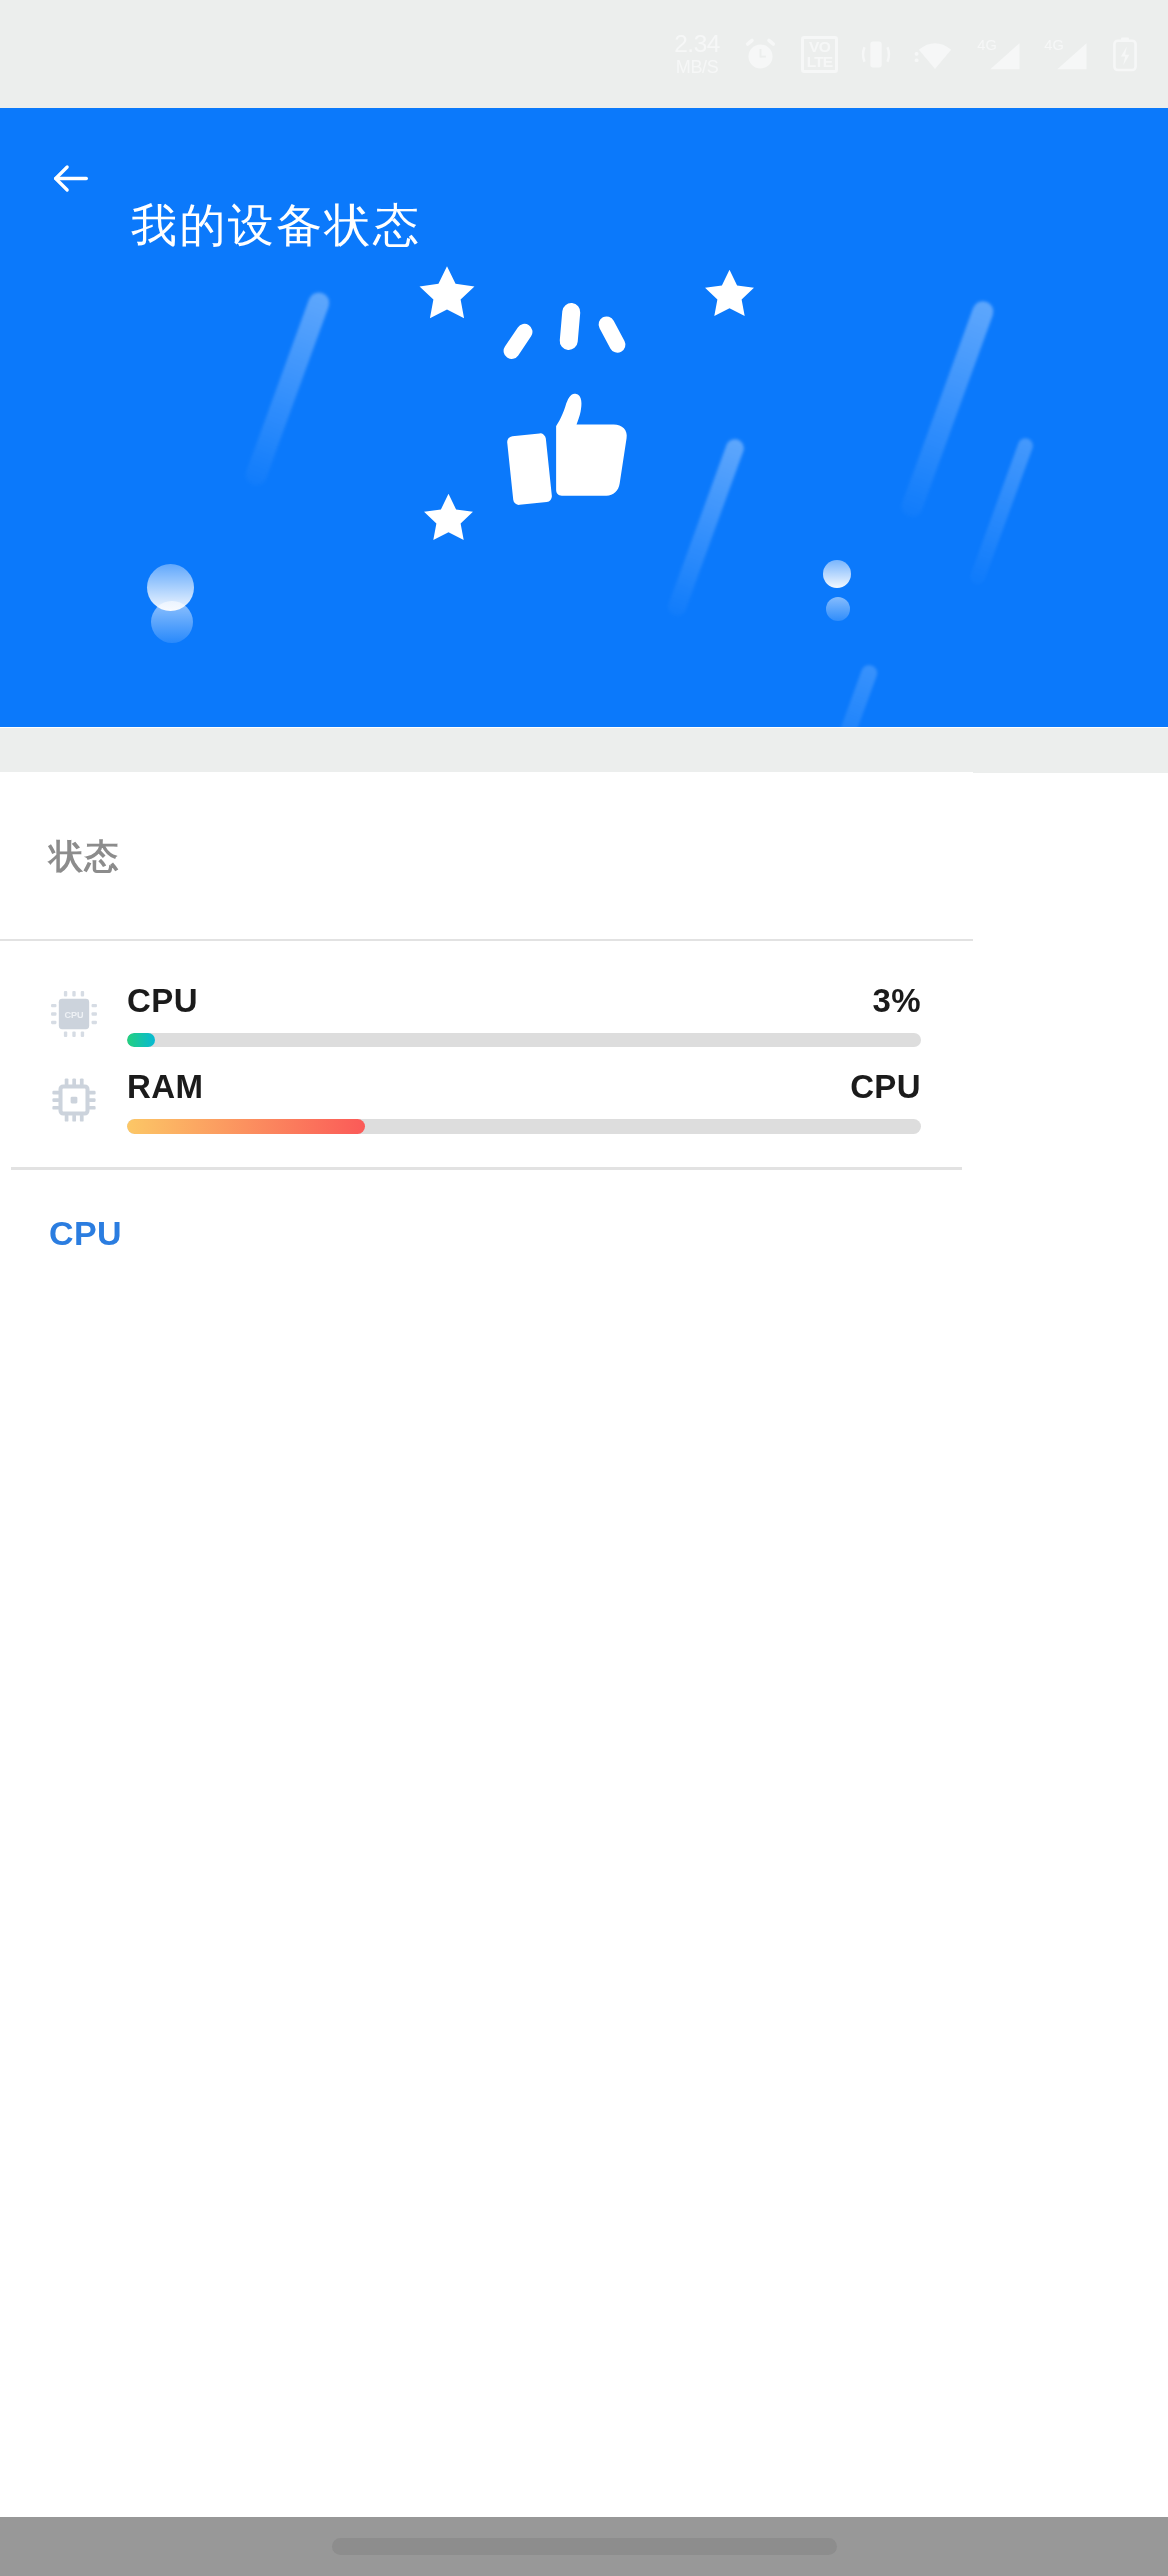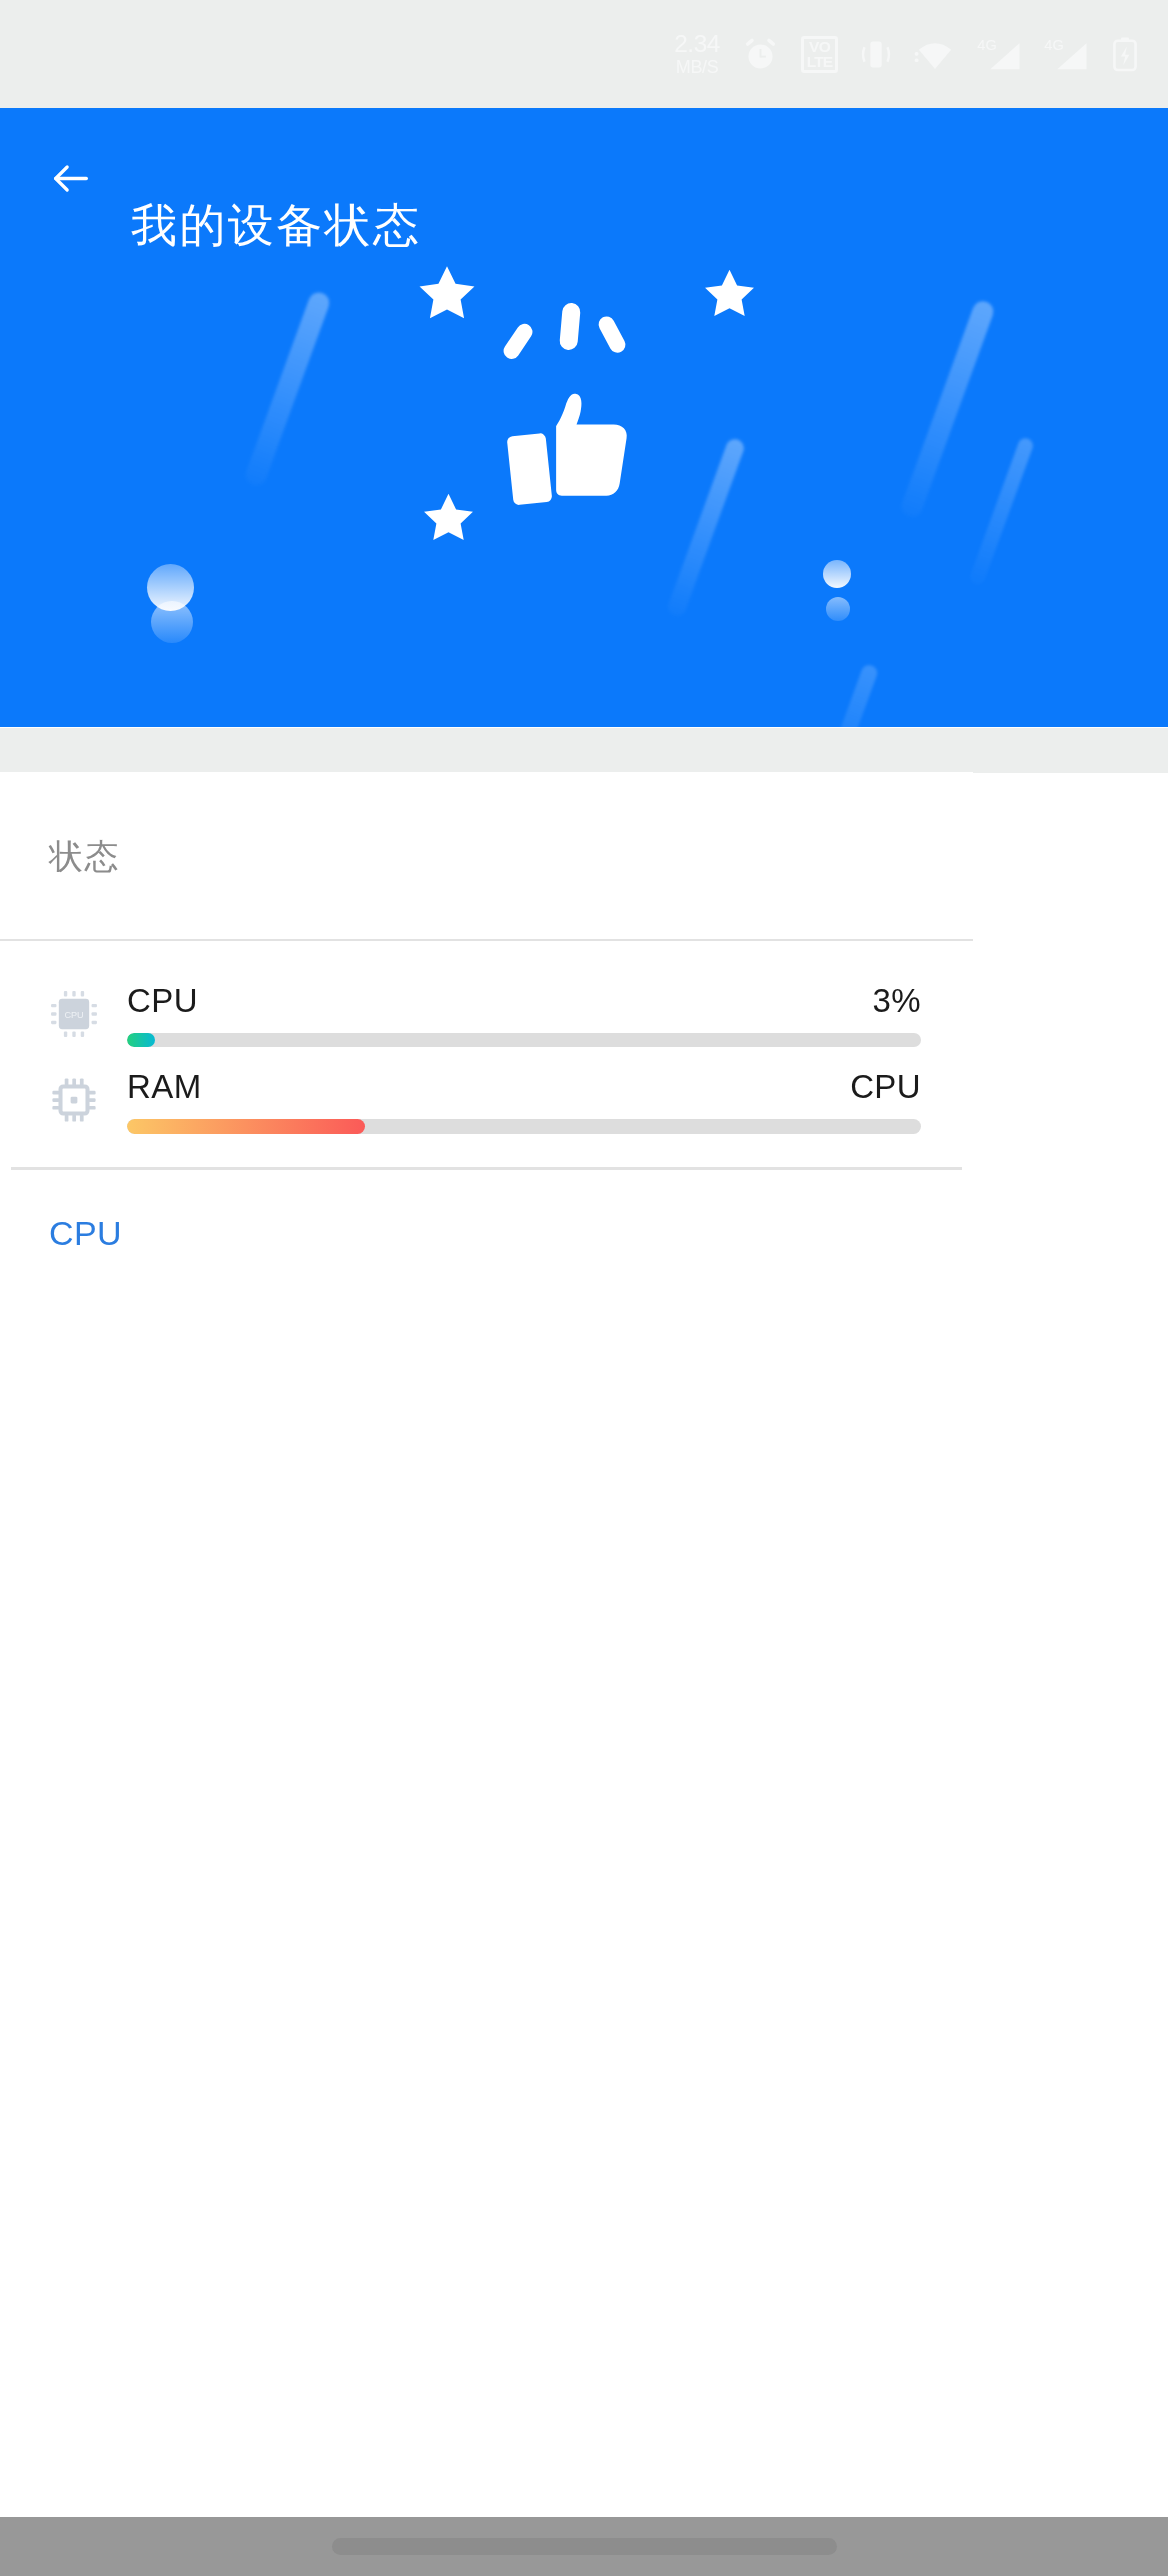--- a/index.html
+++ b/index.html
@@ -54,21 +54,21 @@
 
   .illus{ position:absolute; left:0; top:138px; width:1168px; height:350px; }
   .star{ position:absolute; color:#fff; }
   .thumb{ position:absolute; left:497px; top:134px; }
   .spark{ position:absolute; background:#fff; border-radius:9.8px; }
 
   
   .gap-strip{ position:absolute; top:728px; left:0; width:1168px; height:45px; background:#eceeed; }
 
   
-  .content{ position:absolute; top:772px; left:0; width:973px; background:#ffffff; }
+  .content{ position:absolute; top:772px; left:0; width:973px; background:#ffffff;font-weight:bold; }
 
   .section-title-plain{
     padding:62px 49px 0 49px; font-size:34px; color:#8c8c8c; letter-spacing:1.6px;
   }
   .hr{ height:1.6px; background:#e2e2e2; margin:59px 0 0 0; }
   .hr-inset{ height:1.6px; background:#e2e2e2; margin:0 11.4px; }
 
   .meters{ padding:33px 0 21px 0; }
   .meter-row{ display:flex; align-items:flex-start; padding:8.1px 39px 8.1px 39px; }
   .meter-ico{ width:70px; height:70px; flex:none; display:flex; align-items:flex-start; justify-content:center; padding-top:4.9px;}

